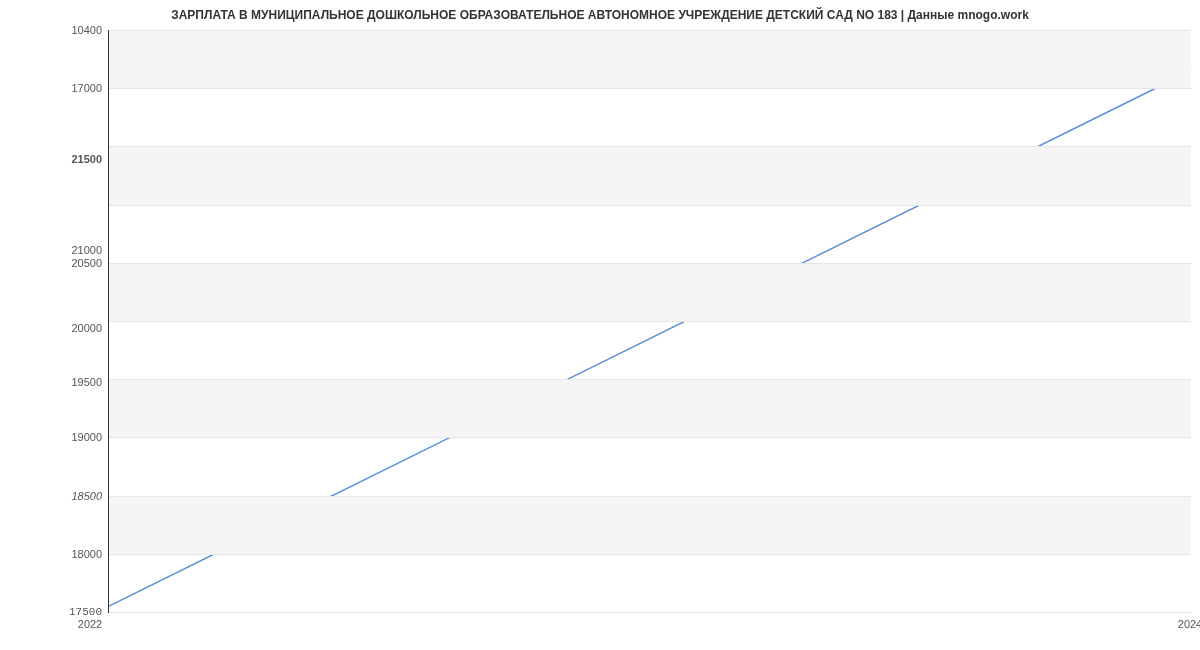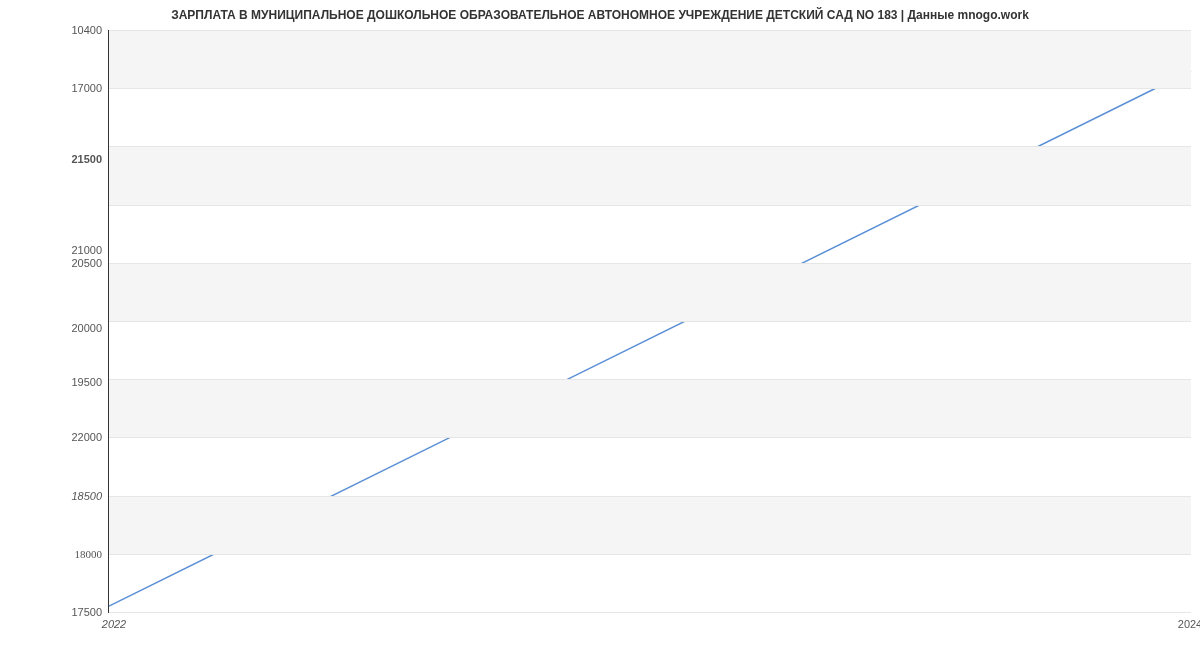--- a/index.html
+++ b/index.html
@@ -91,26 +91,26 @@
       <div class="gridline" style="top: 465.6px;"></div>
       <div class="gridline" style="top: 407.4px;"></div>
       <div class="gridline" style="top: 349.2px;"></div>
       <div class="gridline" style="top: 291px;"></div>
       <div class="gridline" style="top: 232.8px;"></div>
       <div class="gridline" style="top: 174.6px;"></div>
       <div class="gridline" style="top: 116.4px;"></div>
       <div class="gridline" style="top: 58.2px;"></div>
       <div class="gridline" style="top: 0px;"></div>
     </div>
-<div class="yt-label" style="top: 612px;">17500</div>
-    <div class="yt-label" style="top: 553.8px; font-family: Liberation Serif, serif;">18000</div>
+<div class="yt-label" style="top: 612px; font-family: Liberation Mono, monospace;">17500</div>
+    <div class="yt-label" style="top: 553.8px;">18000</div>
     <div class="yt-label" style="top: 495.6px; font-style: italic;">18500</div>
-    <div class="yt-label" style="top: 437.4px;">22000</div>
+    <div class="yt-label" style="top: 437.4px;">19000</div>
     <div class="yt-label" style="top: 382px;">19500</div>
     <div class="yt-label" style="top: 328px;">20000</div>
     <div class="yt-label" style="top: 263px;">20500</div>
     <div class="yt-label" style="top: 213px; margin-top: 37px;">21000</div>
     <div class="yt-label" style="top: 159px; font-weight: bold;">21500</div>
     <div class="yt-label" style="top: 88.2px;">17000</div>
     <div class="yt-label" style="top: 30px;">10400</div>
-    <div class="xt-label" style="left: 114px; font-style: italic;">2022</div>
+    <div class="xt-label" style="left: 90px;">2022</div>
     <div class="xt-label" style="left: 1190px;">2024</div>
   </div>
 
 </body></html>

